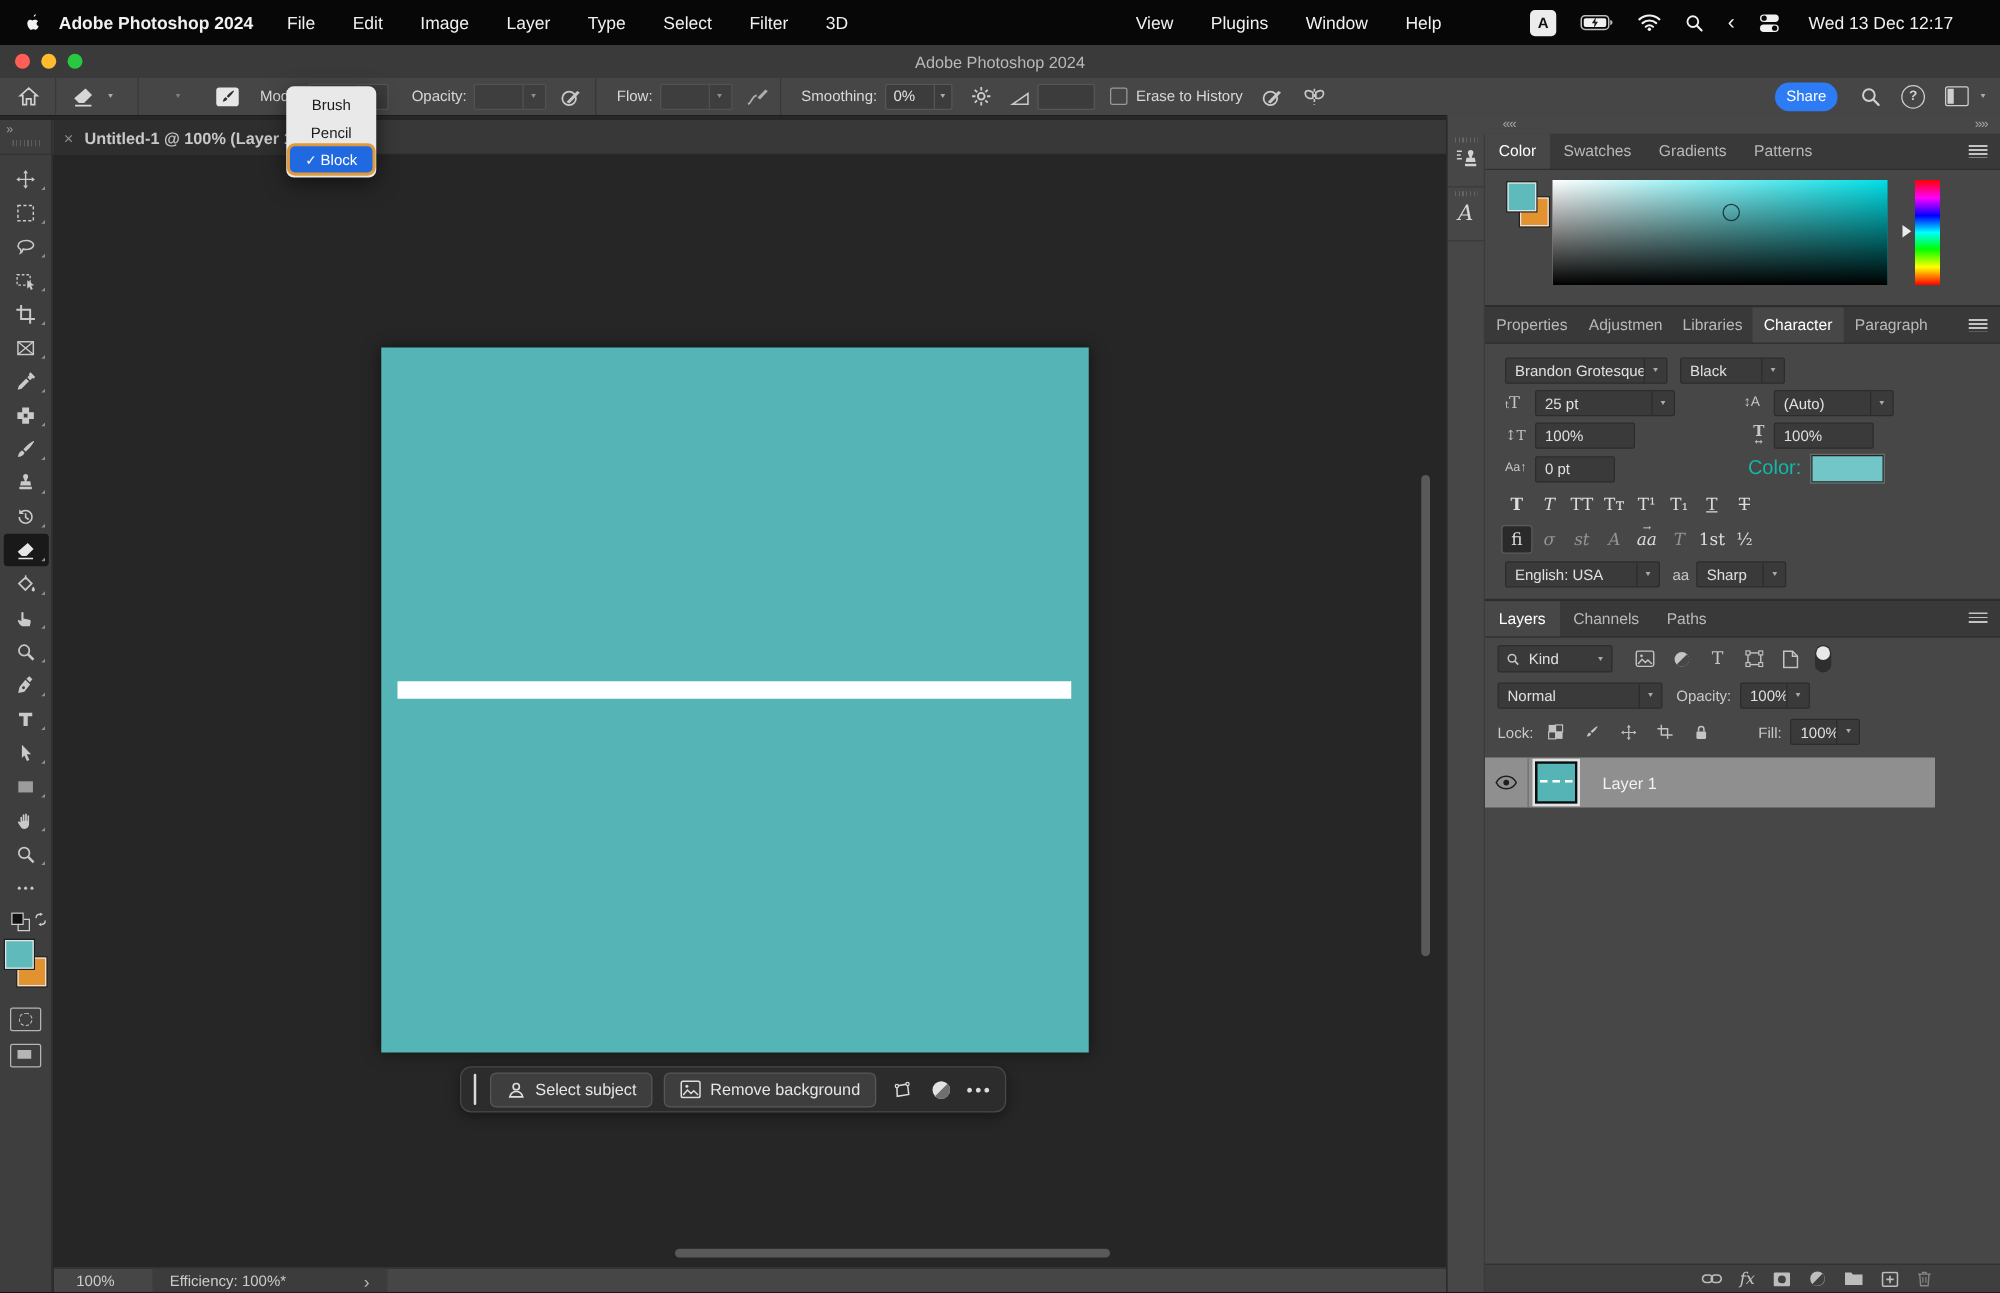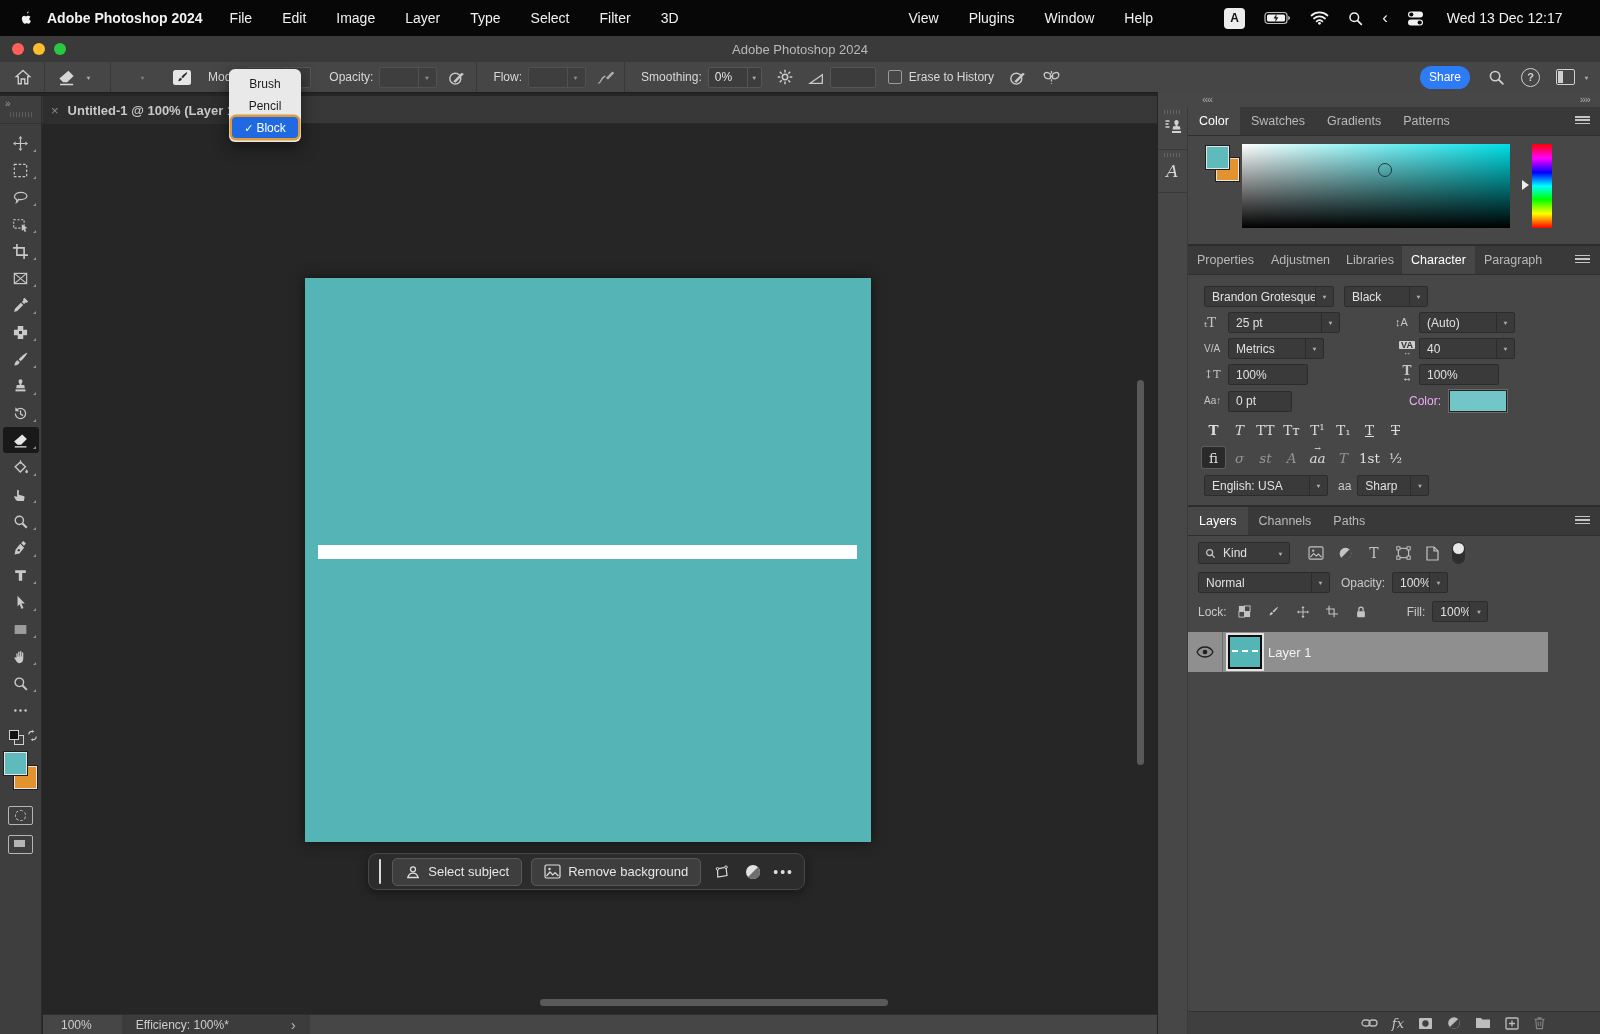--- a/index.html
+++ b/index.html
@@ -125,21 +125,21 @@
   
   .layersgroup{flex:1;display:flex;flex-direction:column;border-bottom:none;}
   .lrow{display:flex;align-items:center;margin:6px 10px 2px;gap:7px;font-size:12px;color:#c9c9c9;}
   .lico{width:22px;height:18px;display:flex;align-items:center;justify-content:center;color:#c4c4c4;}
   .togglepill{width:13px;height:22px;border-radius:7px;background:#2e2e2e;position:relative;margin-left:2px;}
   .togglepill::before{content:"";position:absolute;left:1px;top:1px;width:11px;height:11px;border-radius:50%;background:#e8e8e8;}
   .layerrow{height:40px;background:#8f8f8f;display:flex;align-items:center;margin:8px 52px 0 0;}
   .eyecell{width:34px;height:40px;display:flex;align-items:center;justify-content:center;border-right:1px solid #6e6e6e;flex:0 0 auto;}
   .thumb{width:34px;height:34px;margin-left:5px;border:2px solid #0c0c0c;outline:2px solid #e3e3e3;box-sizing:border-box;position:relative;flex:0 0 auto;}
   .thumbline{position:absolute;left:2px;right:2px;top:13px;border-top:2px dashed #fff;}
-  .lname{margin-left:6px;font-size:13px;color:#f2f2f2;}
+  .lname{margin-left:20px;font-size:13px;color:#f2f2f2;}
   .layersempty{flex:1;}
   .lbottom{height:22px;border-top:1px solid #323232;background:#3f3f3f;display:flex;align-items:center;justify-content:flex-end;gap:14px;padding-right:54px;}
   .fxtxt{font-family:"DejaVu Serif",serif;font-style:italic;font-size:13px;color:#c4c4c4;}
 </style>
 </head>
 <body>
 
 <div id="app">
 
   <div class="menubar">
@@ -592,38 +592,20 @@
             <span class="ccol">
               <span class="cico" style="font-size:11px;">↕A</span>
               <span class="fld" style="width:96px;">
                   <span class="val">(Auto)</span>
                   <span class="dd"></span>
                 </span>
             </span>
           </div>
           <div class="crow">
             <span class="ccol">
-              <span class="cico" style="font-size:10px;">V/A</span>
-              <span class="fld" style="width:96px;">
-                  <span class="val">Metrics</span>
-                  <span class="dd"></span>
-                </span>
-            </span>
-            <span class="ccol">
-              <span class="cico underarr">
-                  <span class="boxed">VA</span>
-                </span>
-              <span class="fld" style="width:96px;">
-                  <span class="val">40</span>
-                  <span class="dd"></span>
-                </span>
-            </span>
-          </div>
-          <div class="crow">
-            <span class="ccol">
               <span class="cico" style="font-size:11px;font-family:'DejaVu Serif',serif;">↕T</span>
               <span class="fld" style="width:80px;">
                   <span class="val">100%</span>
                 </span>
             </span>
             <span class="ccol" style="justify-content:flex-start;">
               <span class="cico underarr" style="font-family:'DejaVu Serif',serif;font-size:12px;font-weight:bold;">
                   <span>T</span>
                 </span>
               <span class="fld" style="width:80px;">
@@ -632,21 +614,21 @@
             </span>
           </div>
           <div class="crow">
             <span class="ccol">
               <span class="cico" style="font-size:10px;">Aa↑</span>
               <span class="fld" style="width:64px;">
                   <span class="val">0 pt</span>
                 </span>
             </span>
             <span class="ccol">
-              <span style="width:46px;text-align:right;margin-right:8px;font-size:12px;color:#f0abfc;">Color:</span>
+              <span style="width:46px;text-align:right;margin-right:8px;font-size:16px;color:#14b8a6;">Color:</span>
               <span class="cswatch" style="background: rgb(114, 198, 200);"></span>
             </span>
           </div>
           <div class="btnrow">
             <span class="fbtn b">T</span>
             <span class="fbtn it">T</span>
             <span class="fbtn">TT</span>
             <span class="fbtn">Tᴛ</span>
             <span class="fbtn">T¹</span>
             <span class="fbtn">T₁</span>

